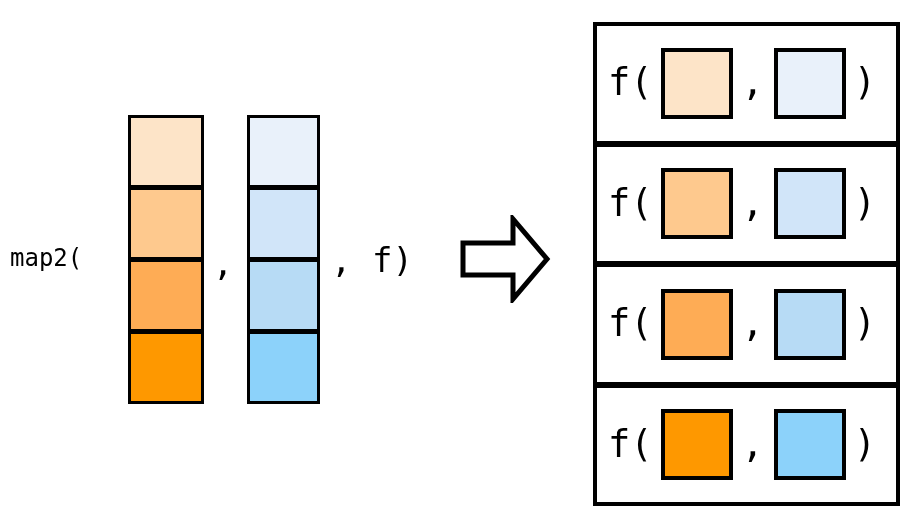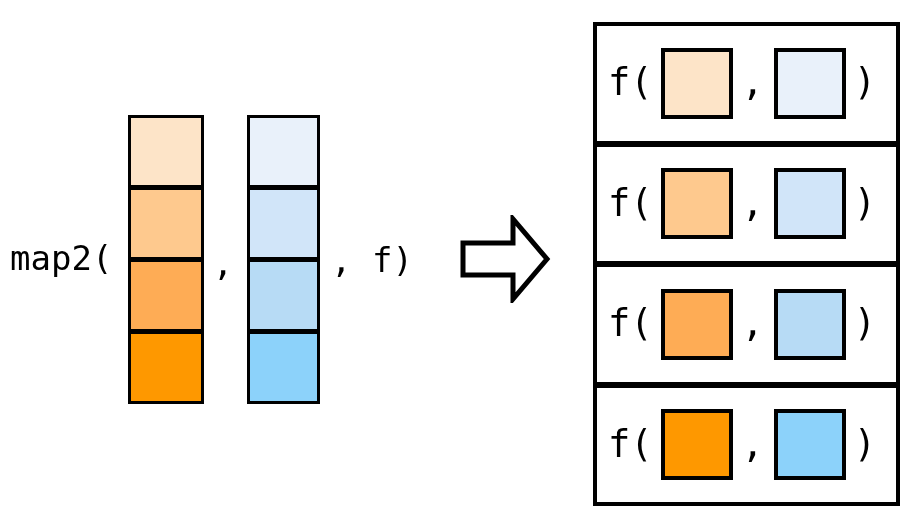--- a/index.html
+++ b/index.html
@@ -13,21 +13,21 @@
     color: #000000;
   }
   .mono {
     font-family: "DejaVu Sans Mono", "Liberation Mono", monospace;
     color: #000000;
     line-height: 1.2;
     white-space: pre;
   }
 
   
-  .map2-label   { position: absolute; left: 10px;  top: 238px; font-size: 34px; }
+  .map2-label   { position: absolute; left: 10px;  top: 244px; font-size: 24px; }
   .args-comma   { position: absolute; left: 208px; top: 243px; width: 30px; text-align: center; font-size: 34px; }
   .call-suffix  { position: absolute; left: 331px; top: 240px; font-size: 34px; }
 
   
   .array-col {
     position: absolute;
     top: 115px;
     height: 289px;
     box-sizing: border-box;
     border: 3px solid #000000;

